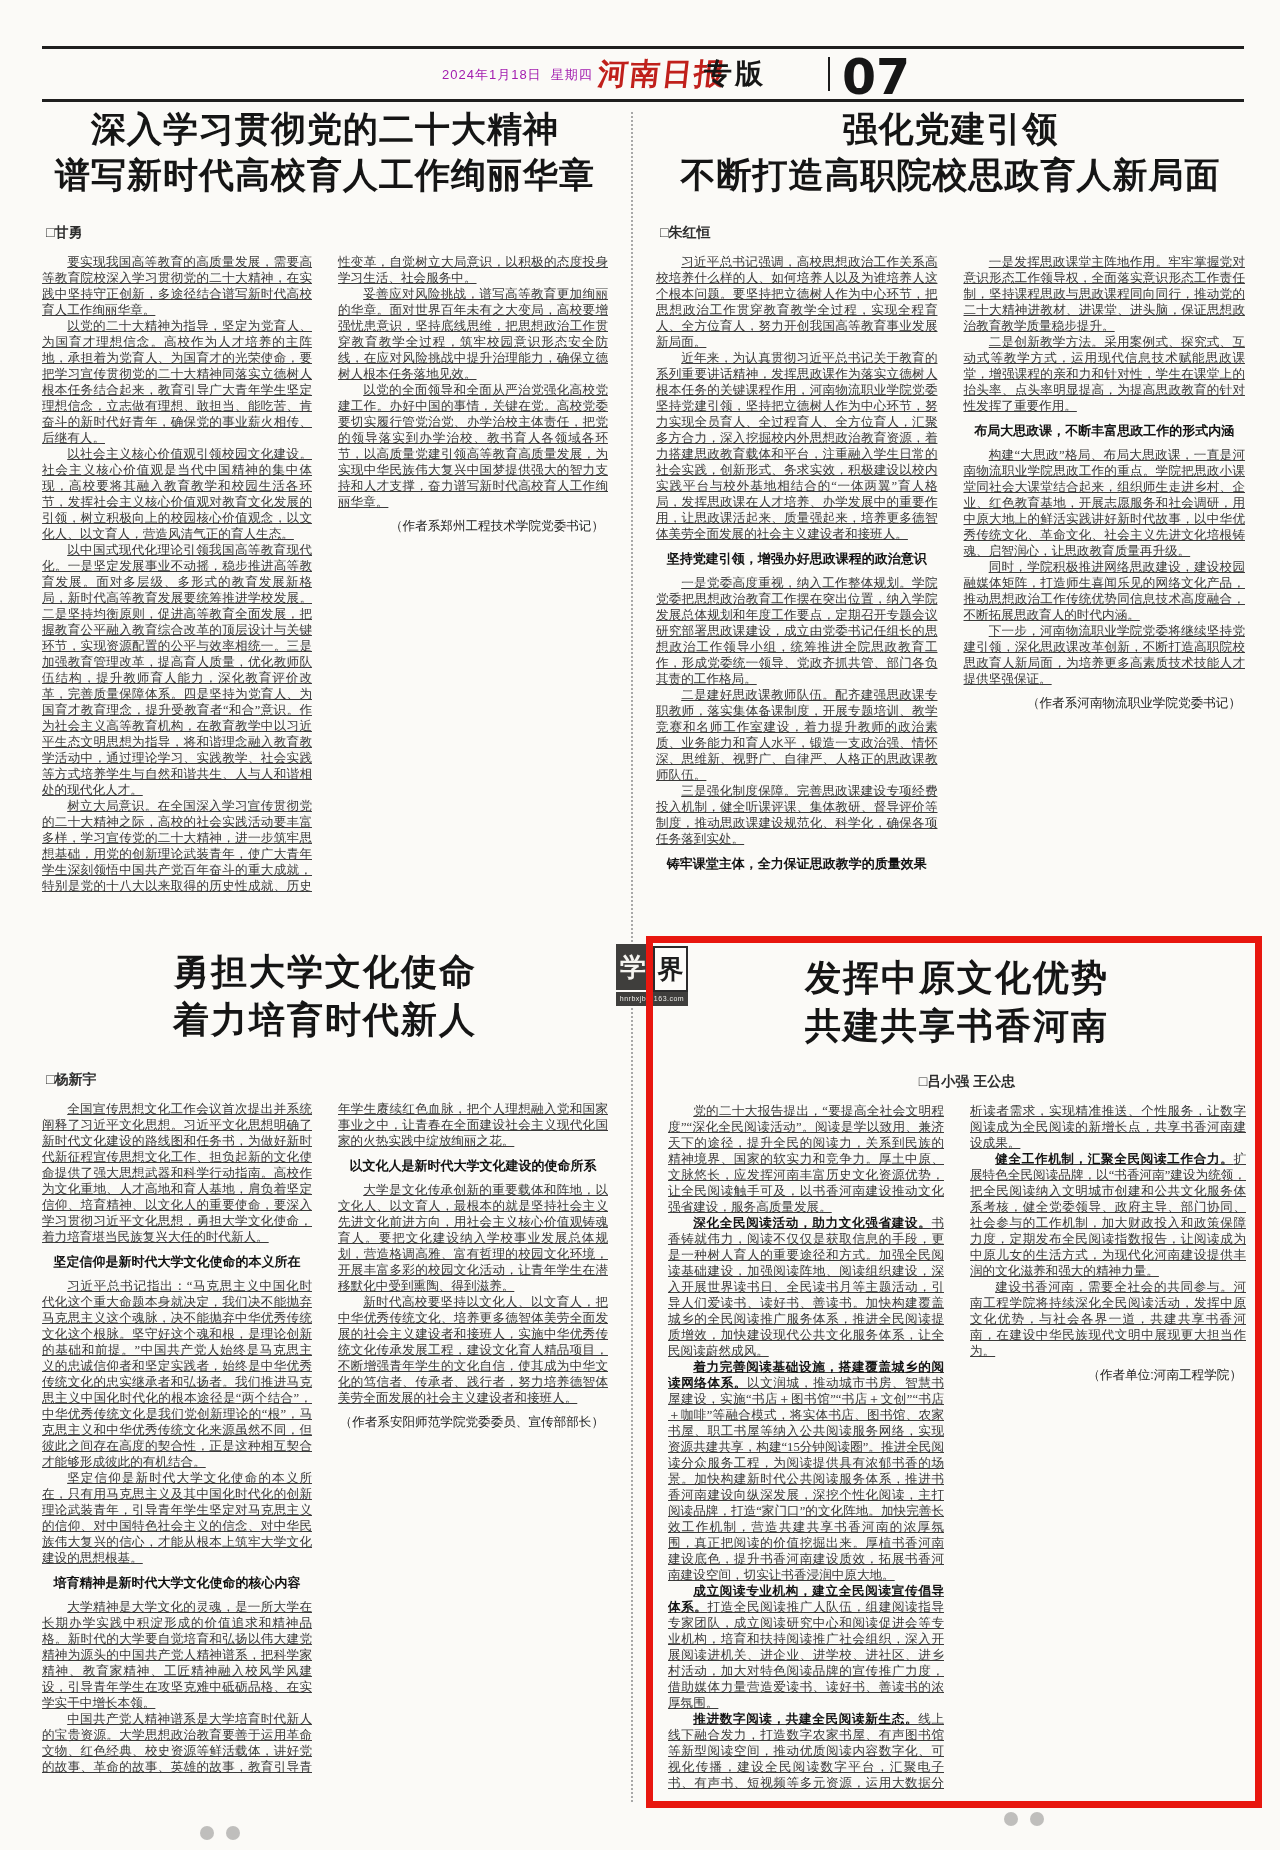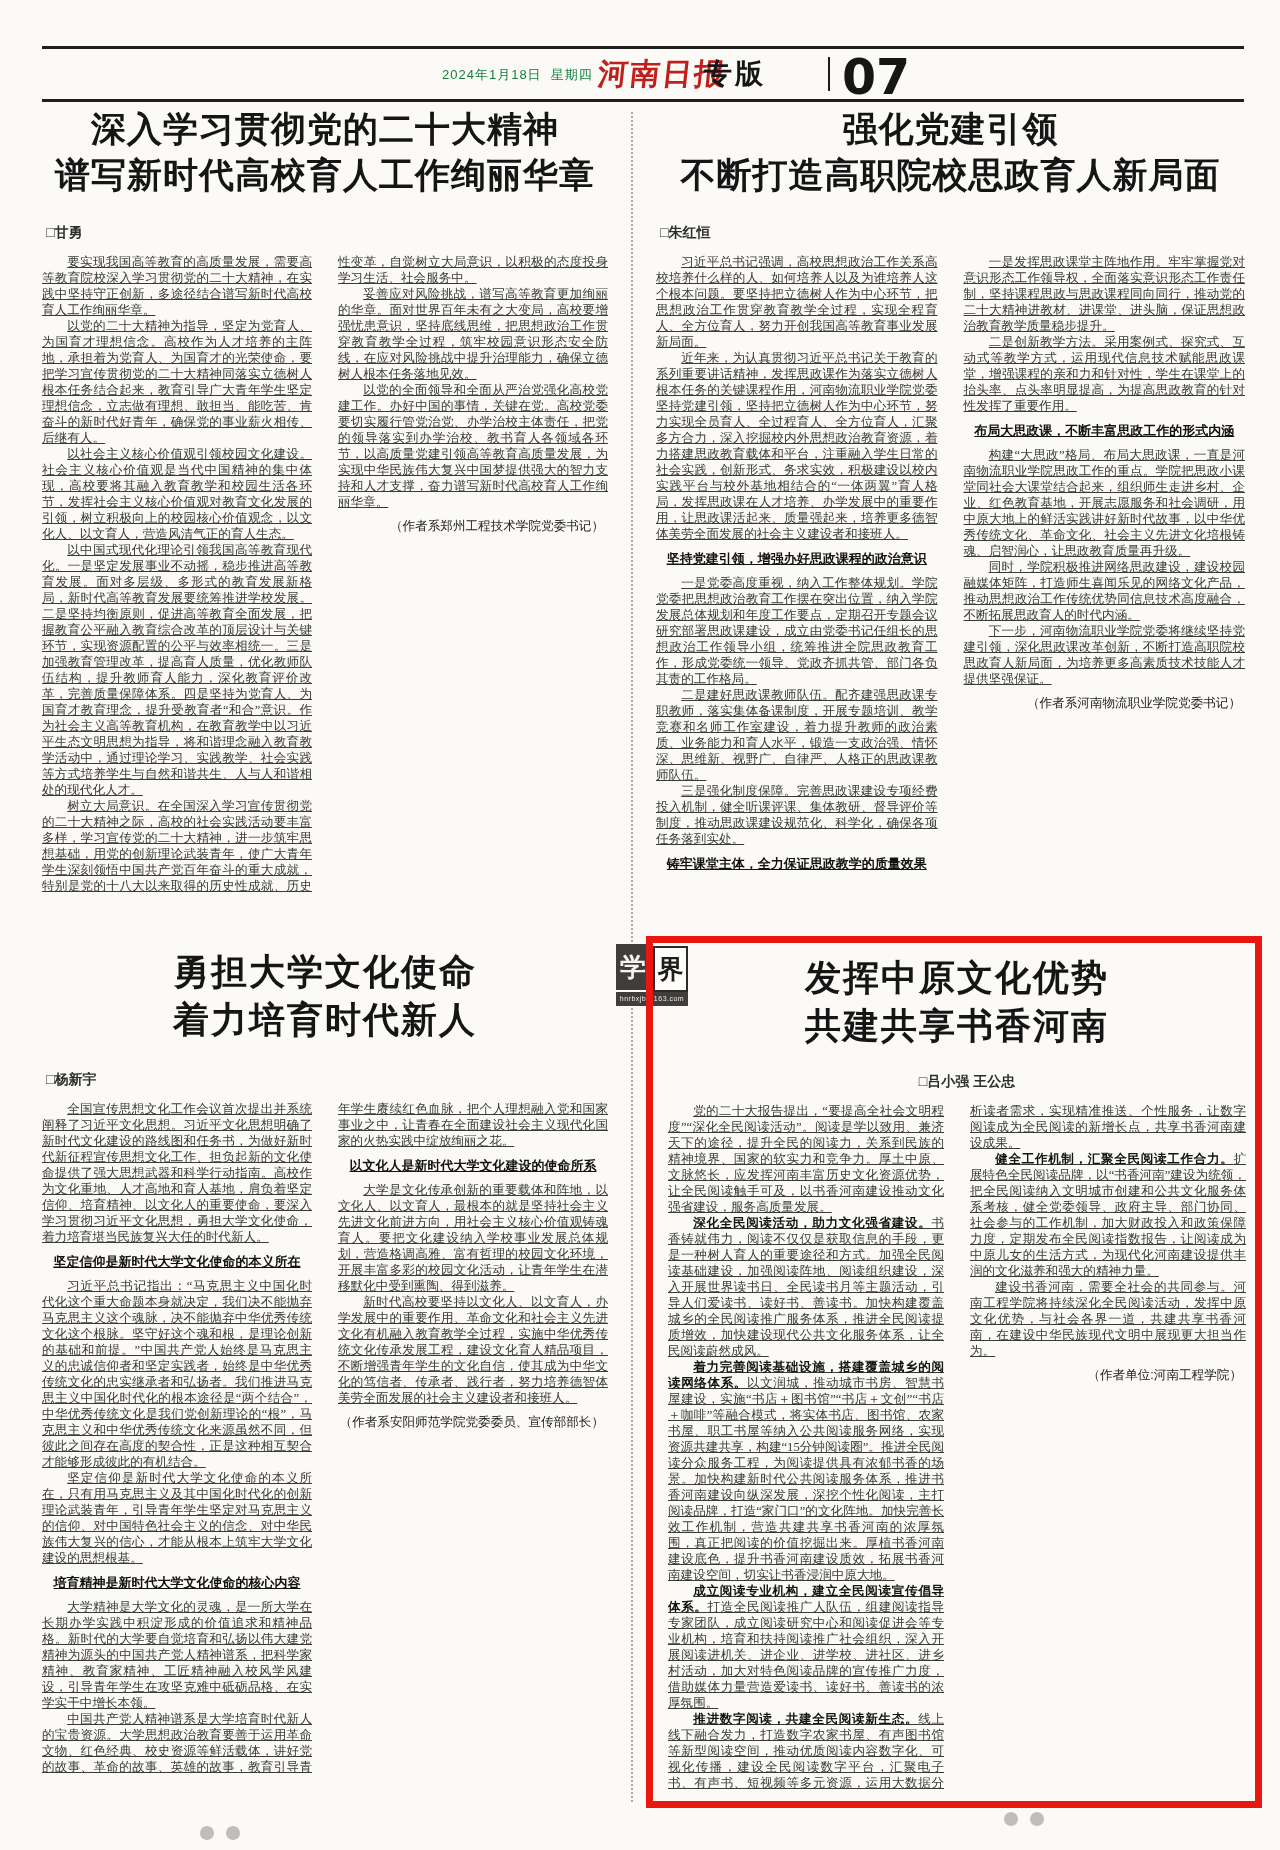--- a/index.html
+++ b/index.html
@@ -1,40 +1,40 @@
 <!DOCTYPE html>
 <html><head>
 <meta charset="utf-8">
 <style>
   html,body{margin:0;padding:0;}
   body{width:1280px;height:1850px;position:relative;background:#fbfaf7;
        font-family:"Liberation Sans","DejaVu Sans",sans-serif;color:#333;overflow:hidden;}
   .abs{position:absolute;}
   
   .masthead{left:42px;top:46px;width:1202px;height:50px;border-top:3px solid #1f1f1f;border-bottom:3px solid #1f1f1f;}
-  .m-date{left:400px;top:17px;font-size:13px;letter-spacing:1px;color:#15803d;text-align:center;}
+  .m-date{left:400px;top:17px;font-size:13px;letter-spacing:1px;color:#a21caf;text-align:center;}
   .m-logo{left:556px;top:5px;font-size:30px;font-weight:900;color:#c0201b;
           font-family:"DejaVu Serif","Liberation Serif",serif;transform:skewX(-6deg);letter-spacing:2px;}
   .m-section{left:662px;top:6px;font-size:28px;font-weight:900;color:#161616;letter-spacing:3px;}
   .m-bar{left:786px;top:8px;width:2px;height:34px;background:#1c1c1c;}
   .m-pageno{left:800px;top:0px;font-size:49px;font-weight:600;color:#161616;font-family:"DejaVu Sans","Liberation Sans",sans-serif;}
   
   .v-divider{left:631px;top:112px;height:1690px;width:0;border-left:2px dotted #a8a8a8;}
   
   .headline{font-family:"DejaVu Serif","Liberation Serif",serif;font-weight:900;color:#151515;
             text-align:center;line-height:1.32;}
   .hl-top{font-size:35px;letter-spacing:1px;}
   .hl-bottom{font-size:36px;letter-spacing:2px;}
   .byline{font-size:14px;font-weight:700;color:#2e2e2e;}
   .cols{column-gap:26px;column-count:2;column-fill:auto;text-align:justify;overflow:hidden;}
   .para{margin:0;text-indent:2em;font-size:12.6px;line-height:16px;color:#3a3a3a;
         font-family:"Liberation Serif","DejaVu Serif",serif;text-decoration:underline;}
   .para b.lead{font-weight:700;color:#141414;font-family:"Liberation Sans","DejaVu Sans",sans-serif;}
   .sub{font-weight:700;font-size:13px;color:#121212;text-align:center;margin:8px 0 7px;
-       font-family:"Liberation Sans","DejaVu Sans",sans-serif;text-decoration:underline;}
+       font-family:"Liberation Sans","DejaVu Sans",sans-serif;}
   .attr{margin:8px 0 0;font-size:12.6px;font-weight:400;color:#222;text-align:right;padding-right:4px;
         font-family:"Liberation Sans","DejaVu Sans",sans-serif;}
   #art-tl{left:42px;top:106px;width:566px;}
   #art-tr{left:656px;top:106px;width:589px;}
   #art-bl{left:42px;top:948px;width:566px;}
   #art-br{left:668px;top:954px;width:578px;}
   #art-tl .cols,#art-tr .cols{height:650px;}
   #art-bl .cols,#art-br .cols{height:688px;}
   
   .seal{left:616px;top:944px;width:72px;height:64px;z-index:3;}
@@ -124,21 +124,21 @@
   <div class="cols">
       <p class="para">全国宣传思想文化工作会议首次提出并系统阐释了习近平文化思想。习近平文化思想明确了新时代文化建设的路线图和任务书，为做好新时代新征程宣传思想文化工作、担负起新的文化使命提供了强大思想武器和科学行动指南。高校作为文化重地、人才高地和育人基地，肩负着坚定信仰、培育精神、以文化人的重要使命，要深入学习贯彻习近平文化思想，勇担大学文化使命，着力培育堪当民族复兴大任的时代新人。</p>
       <div class="sub">坚定信仰是新时代大学文化使命的本义所在</div>
       <p class="para">习近平总书记指出：“马克思主义中国化时代化这个重大命题本身就决定，我们决不能抛弃马克思主义这个魂脉，决不能抛弃中华优秀传统文化这个根脉。坚守好这个魂和根，是理论创新的基础和前提。”中国共产党人始终是马克思主义的忠诚信仰者和坚定实践者，始终是中华优秀传统文化的忠实继承者和弘扬者。我们推进马克思主义中国化时代化的根本途径是“两个结合”，中华优秀传统文化是我们党创新理论的“根”，马克思主义和中华优秀传统文化来源虽然不同，但彼此之间存在高度的契合性，正是这种相互契合才能够形成彼此的有机结合。</p>
       <p class="para">坚定信仰是新时代大学文化使命的本义所在，只有用马克思主义及其中国化时代化的创新理论武装青年，引导青年学生坚定对马克思主义的信仰、对中国特色社会主义的信念、对中华民族伟大复兴的信心，才能从根本上筑牢大学文化建设的思想根基。</p>
       <div class="sub">培育精神是新时代大学文化使命的核心内容</div>
       <p class="para">大学精神是大学文化的灵魂，是一所大学在长期办学实践中积淀形成的价值追求和精神品格。新时代的大学要自觉培育和弘扬以伟大建党精神为源头的中国共产党人精神谱系，把科学家精神、教育家精神、工匠精神融入校风学风建设，引导青年学生在攻坚克难中砥砺品格、在实学实干中增长本领。</p>
       <p class="para">中国共产党人精神谱系是大学培育时代新人的宝贵资源。大学思想政治教育要善于运用革命文物、红色经典、校史资源等鲜活载体，讲好党的故事、革命的故事、英雄的故事，教育引导青年学生赓续红色血脉，把个人理想融入党和国家事业之中，让青春在全面建设社会主义现代化国家的火热实践中绽放绚丽之花。</p>
       <div class="sub">以文化人是新时代大学文化建设的使命所系</div>
       <p class="para">大学是文化传承创新的重要载体和阵地，以文化人、以文育人，最根本的就是坚持社会主义先进文化前进方向，用社会主义核心价值观铸魂育人。要把文化建设纳入学校事业发展总体规划，营造格调高雅、富有哲理的校园文化环境，开展丰富多彩的校园文化活动，让青年学生在潜移默化中受到熏陶、得到滋养。</p>
-      <p class="para">新时代高校要坚持以文化人、以文育人，办学发展中的重要作用、革命文化和社会主义先进文化有机融入教育教学全过程，实施中华优秀传统文化传承发展工程，建设文化育人精品项目，不断增强青年学生的文化自信，使其成为中华文化的笃信者、传承者、践行者，努力培养德智体美劳全面发展的社会主义建设者和接班人。</p>
+      <p class="para">新时代高校要坚持以文化人、以文育人，把中华优秀传统文化、培养更多德智体美劳全面发展的社会主义建设者和接班人，实施中华优秀传统文化传承发展工程，建设文化育人精品项目，不断增强青年学生的文化自信，使其成为中华文化的笃信者、传承者、践行者，努力培养德智体美劳全面发展的社会主义建设者和接班人。</p>
       <p class="attr">（作者系安阳师范学院党委委员、宣传部部长）</p>
     </div>
 </div>
 
 <div class="abs" id="art-br">
   <div class="headline hl-bottom">
     <div>发挥中原文化优势</div>
     <div>共建共享书香河南</div>
   </div>
   <div class="byline" style="margin:24px 0 12px 20px;text-align:center;">□吕小强 王公忠</div>

